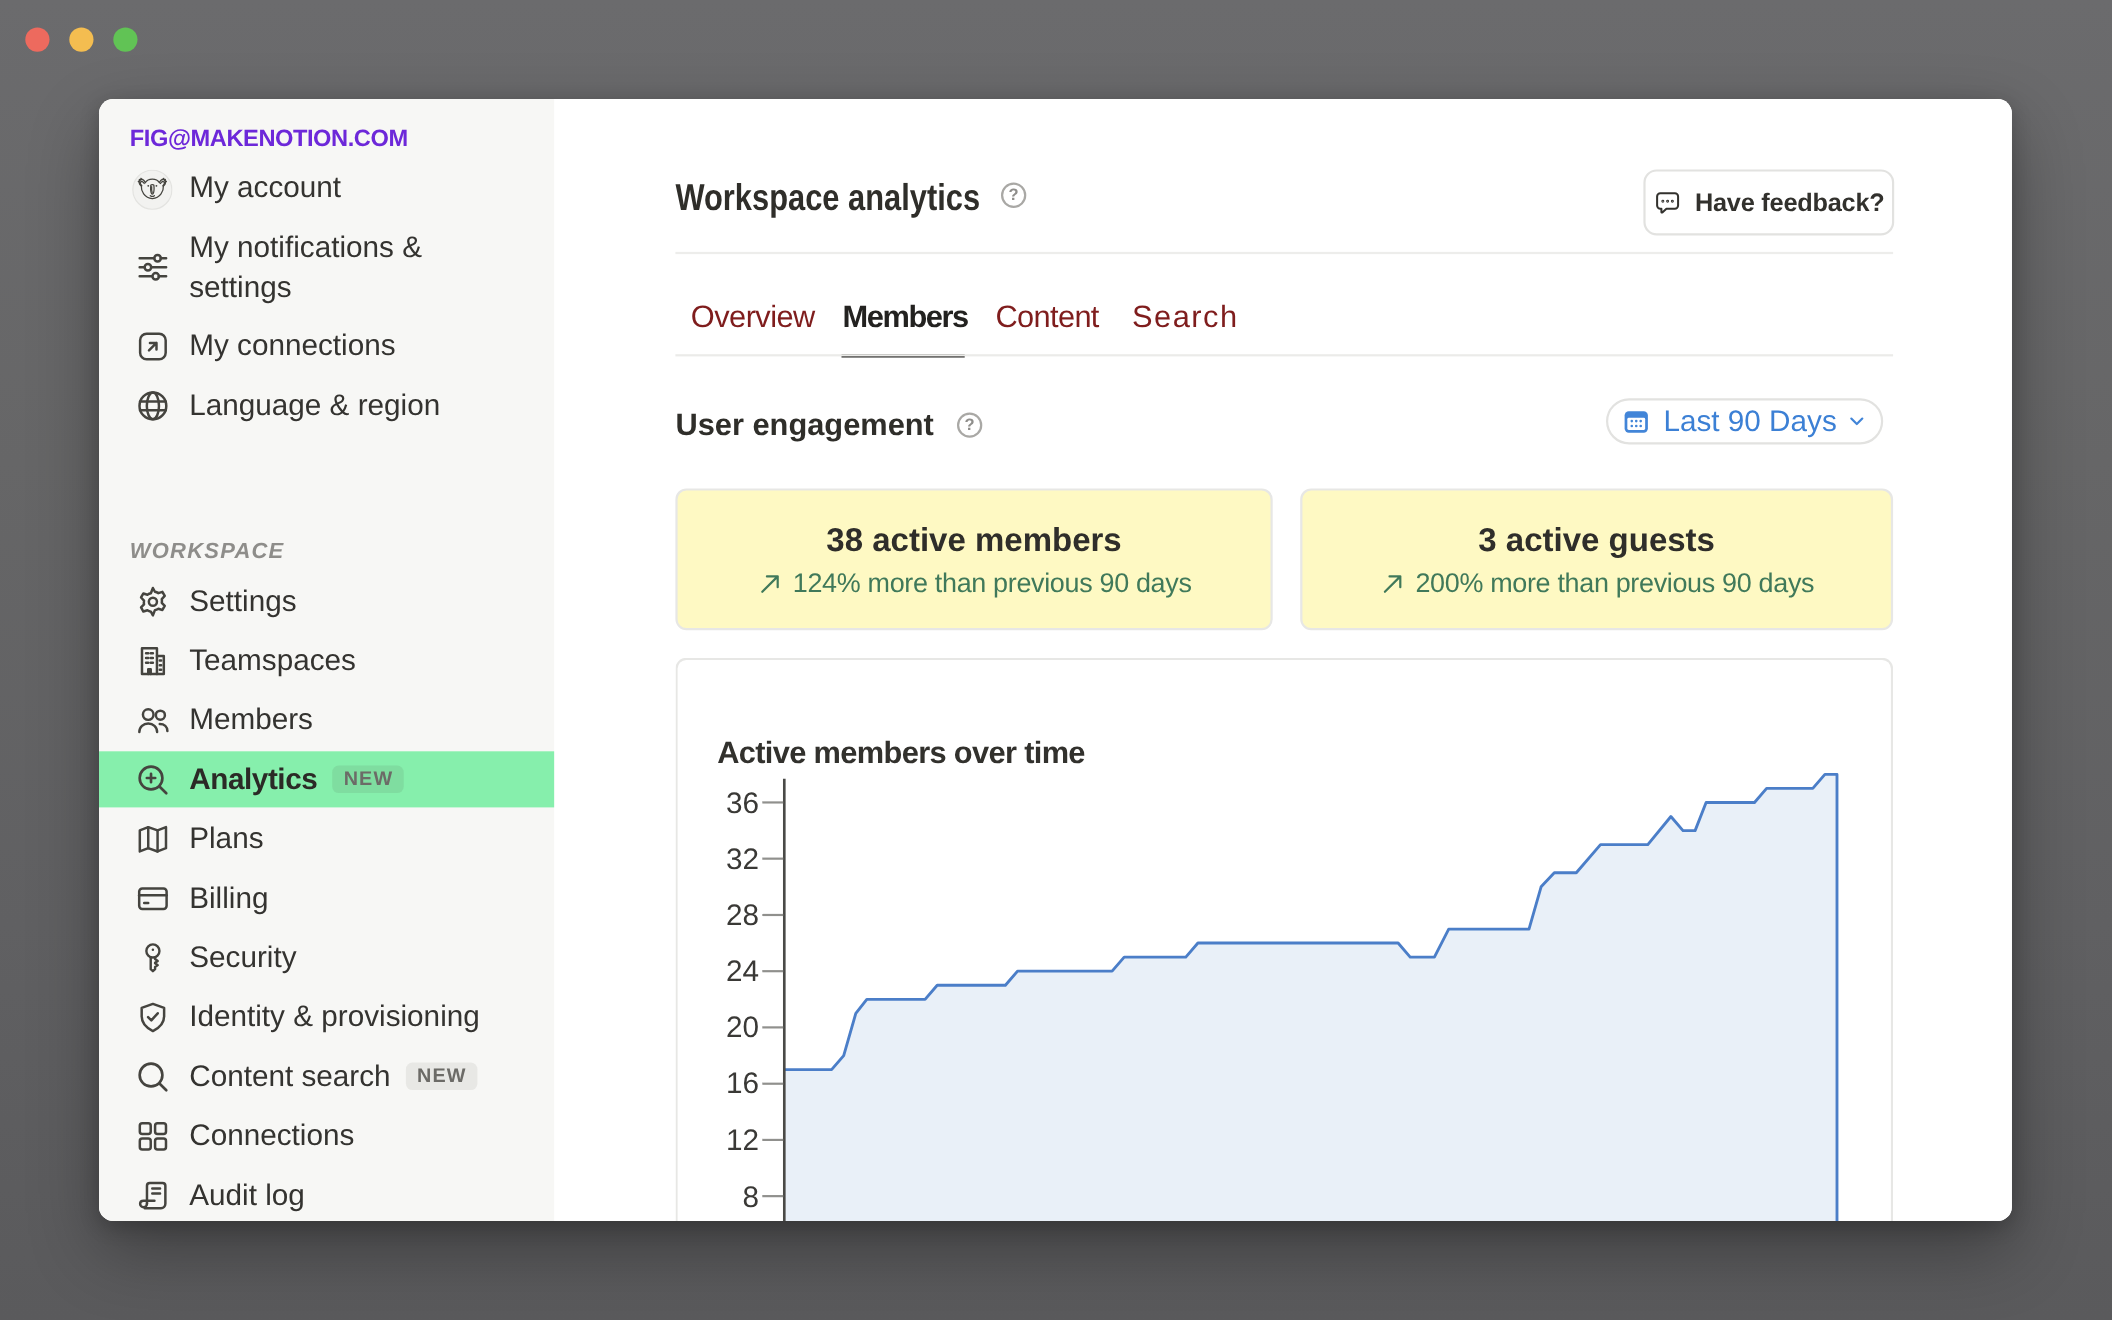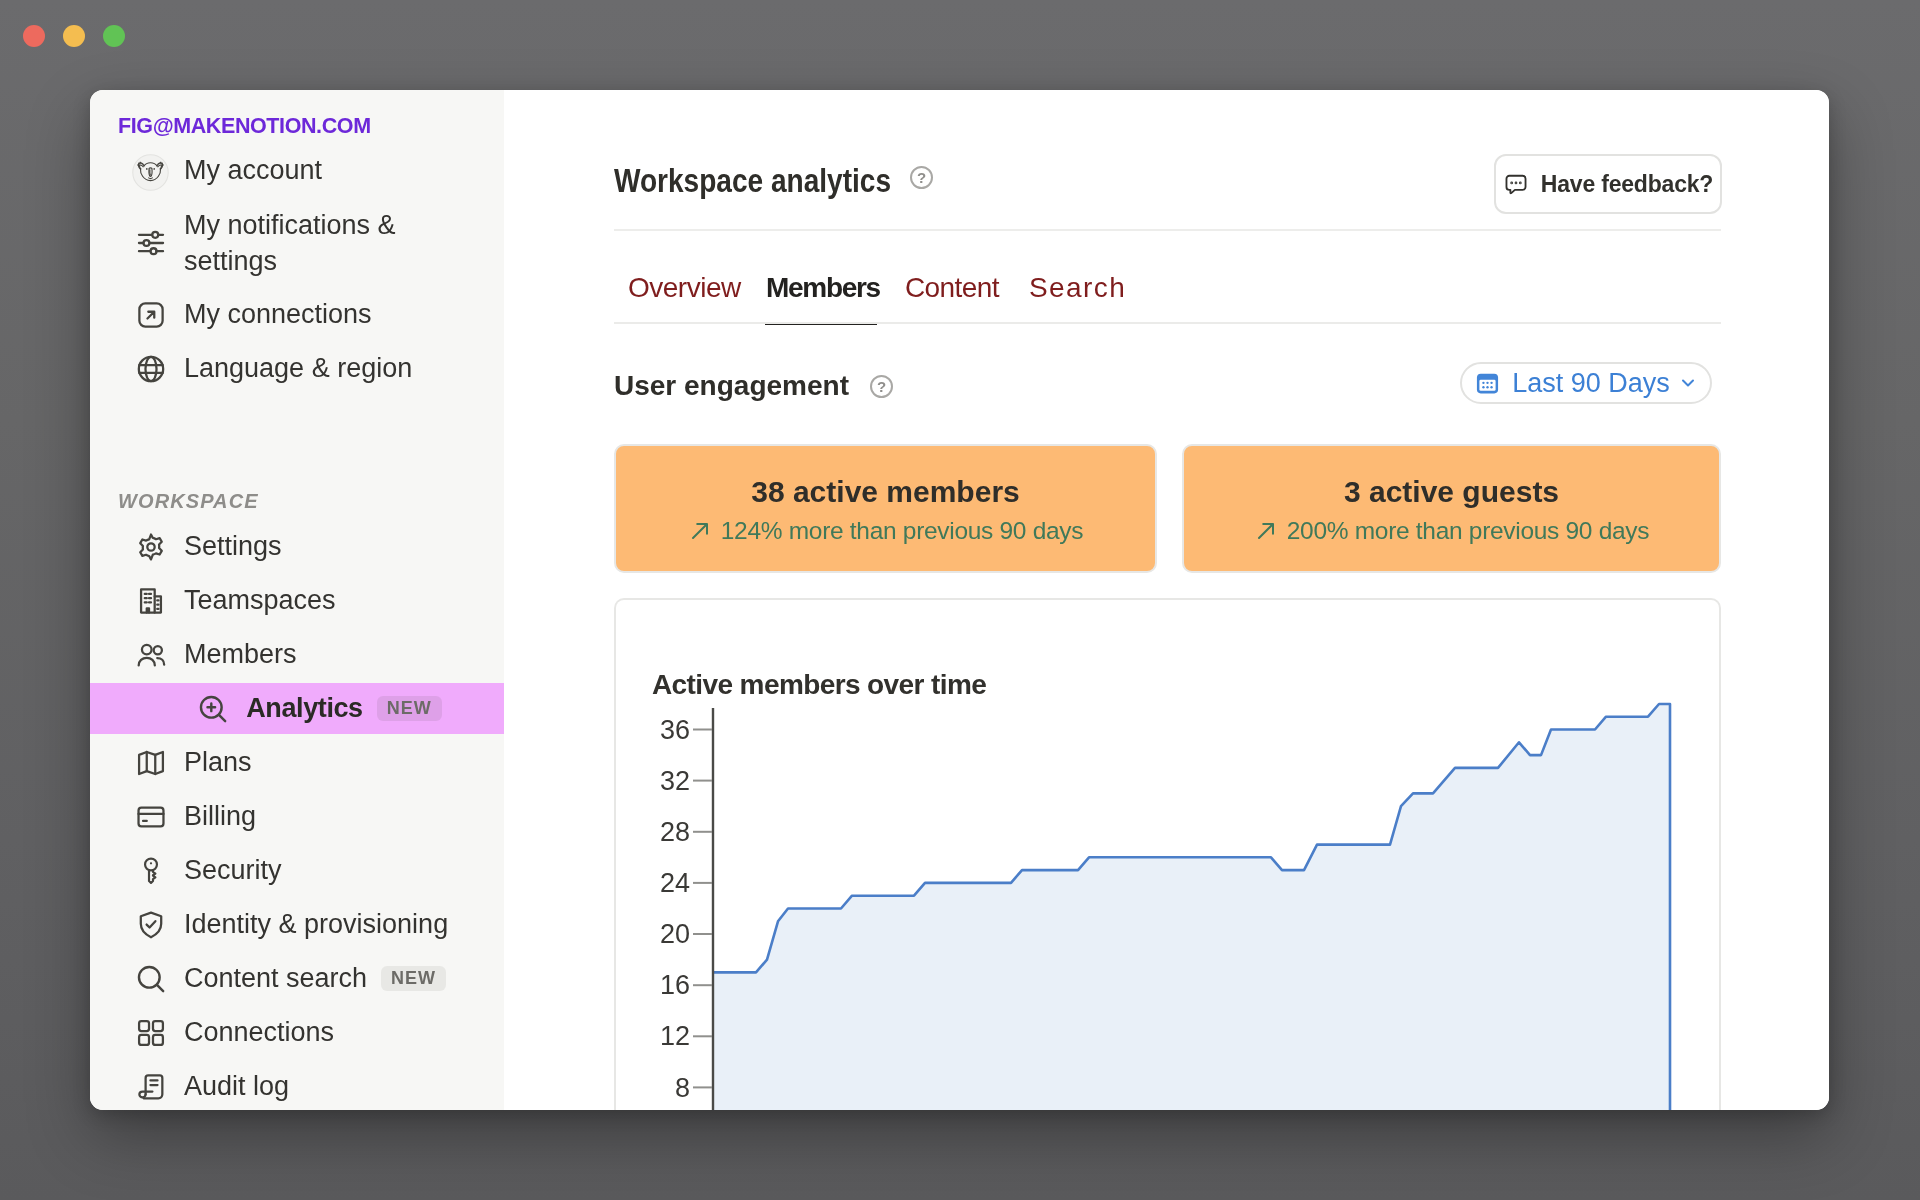--- a/index.html
+++ b/index.html
@@ -20,26 +20,26 @@
   width:414px; height:100%; background:#f7f7f5; flex:none; position:relative;
 }
 .email {
   position:absolute; left:28px; top:24px; font-size:21.5px; font-weight:600;
   color:#6d28d9; letter-spacing:-0.4px;
 }
 .nav { position:absolute; left:0; top:55px; width:100%; }
 .nav2 { position:absolute; left:0; top:431px; width:100%; }
 .item {
   height:51px; margin-bottom:3px; display:flex; align-items:center;
-  padding-left:44px; color:#343330; font-size:27px;
+  padding-left:32px; color:#343330; font-size:27px;
 }
 .item.two { height:87px; }
 .item .ic { width:34px; height:34px; flex:none; margin-right:16px; color:#45443f; }
 .item .ic svg { width:34px; height:34px; display:block; }
-.item.sel { background:#f0abfc; font-weight:700; color:#2b2a26; letter-spacing:-0.4px;justify-content:center; }
+.item.sel { background:#86efac; font-weight:700; color:#2b2a26; letter-spacing:-0.4px; }
 .lbl2 { line-height:36px; }
 .seclabel {
   position:absolute; left:28px; top:400px; font-size:20px; font-weight:600;
   color:#8e8d8a; letter-spacing:1.1px;font-style:italic;
 }
 .badge {
   display:inline-block; margin-left:14px; background:rgba(90,88,80,0.09);
   color:#6c6b67; font-size:18px; font-weight:600; letter-spacing:1px;
   padding:3px 10px 4px; border-radius:6px; line-height:18px;
 }
@@ -65,21 +65,21 @@
 .h2 { position:absolute; left:110px; top:279px; font-size:28px; line-height:34px; font-weight:700; color:#2f2e2a; }
 .pill {
   position:absolute; left:956px; top:272px; width:252px; height:42px;
   border:2px solid #e2e2e0; border-radius:22px; background:#fff;
   display:flex; align-items:center; justify-content:center; color:#3c80d5;
   font-size:27px; font-weight:500;
 }
 .pill svg.cal { width:27px; height:27px; margin-right:11px; }
 .pill svg.chev { width:20px; height:20px; margin-left:8px; }
 .card {
-  position:absolute; top:354px; height:129px; background:#fdba74;
+  position:absolute; top:354px; height:129px; background:#fef9c3;
   border:2px solid #e7e7e5; border-radius:10px;
   display:flex; flex-direction:column; align-items:center; justify-content:center;
 }
 .card1 { left:110px; width:543px; }
 .card2 { left:678px; width:539px; }
 .cnum { font-size:30px; font-weight:700; color:#2f2e2a; margin-top:2px; }
 .cgrow { margin-top:8px; font-size:24.5px; letter-spacing:-0.3px; color:#40795a; display:flex; align-items:center; }
 .cgrow svg { width:24px; height:24px; margin-right:9px; }
 .chart {
   position:absolute; left:110px; top:508px; width:1107px; height:512px;

